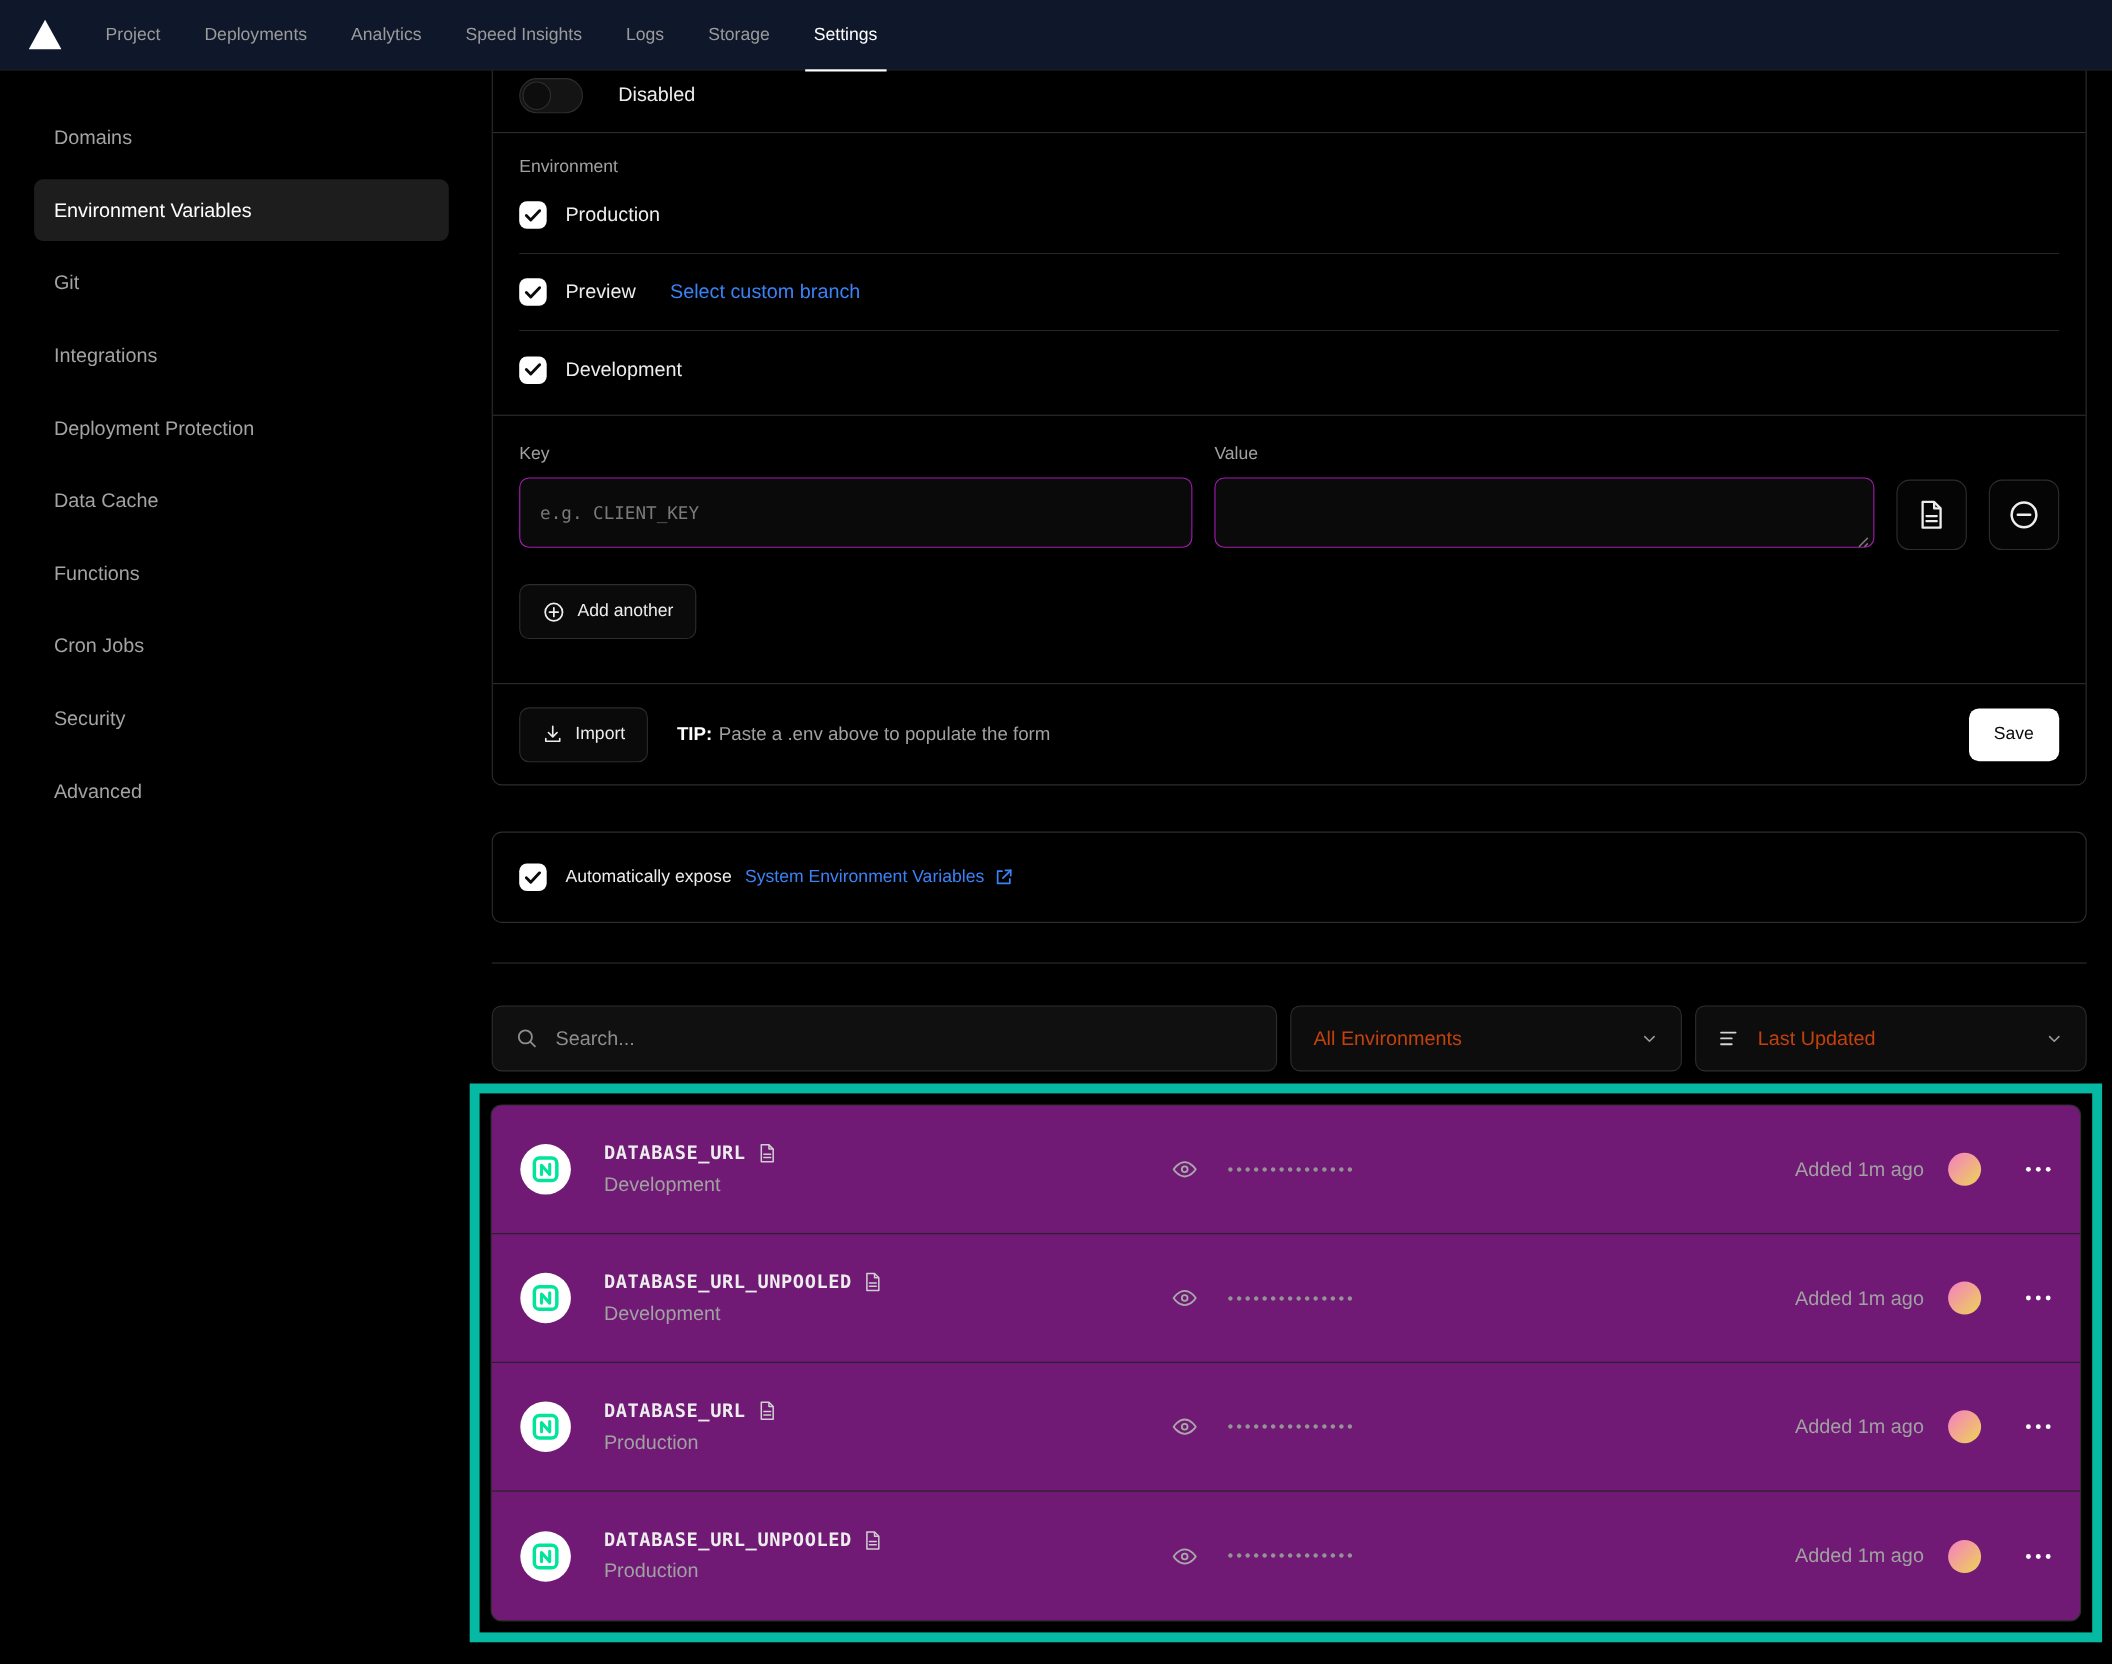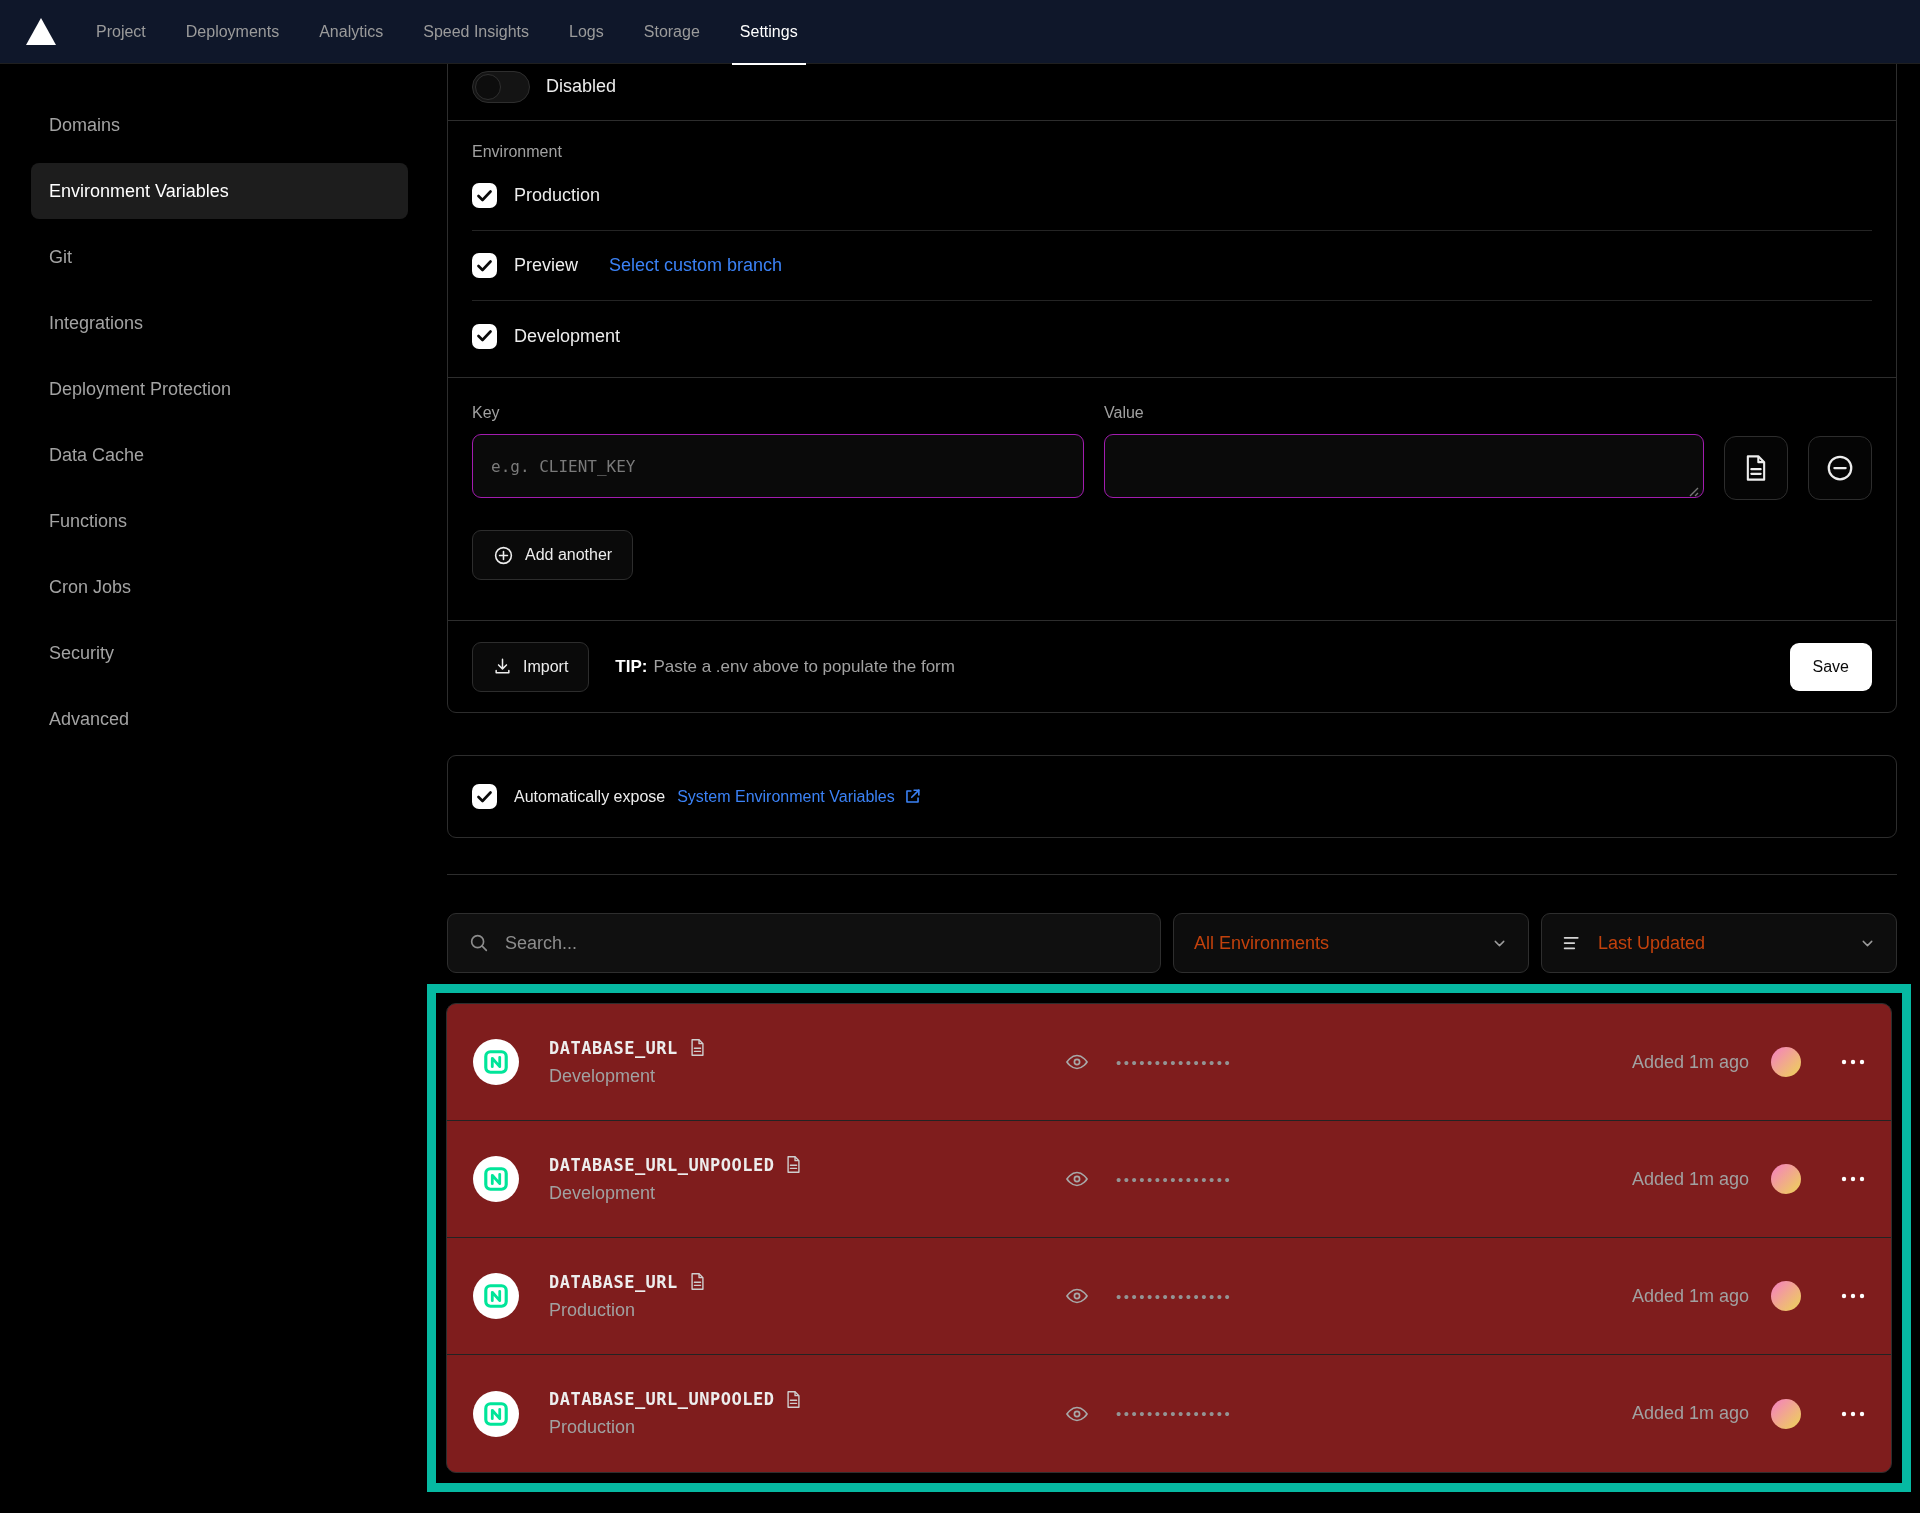--- a/index.html
+++ b/index.html
@@ -38,21 +38,21 @@
   }
   .side-item.active { background:#1d1d1d; color:#fff; font-weight:500; }
 
   .main { flex:1; margin-right:23px; position:relative; }
 
   .panel { border:1px solid #2d2d2d; border-radius:9px; background:#000; }
   .panel.form { margin-top:-12px; }
 
   
   .toggle-row {
-    height:68px; display:flex; align-items:center; gap:16px;
+    height:68px; display:flex; align-items:center; gap:32px;
     padding:0 24px; border-bottom:1px solid #2d2d2d;
   }
   .toggle {
     width:58px; height:32px; border-radius:16px; background:#141414;
     border:1px solid #2e2e2e; position:relative; cursor:pointer; flex:none;
   }
   .toggle-knob {
     position:absolute; left:2px; top:2px; width:26px; height:26px;
     border-radius:50%; background:#0d0d0d; border:1px solid #2f2f2f;
   }
@@ -138,21 +138,21 @@
     display:flex; align-items:center; gap:15px; padding:0 20px;
     font-size:18px; color:#c2410c; cursor:pointer;
   }
   .dropdown .chev { margin-left:auto; }
 
   
   .hl-wrap {
     margin:11px 0 0 -20px; width:calc(100% + 34px);
     border:9px solid #06b9a2; padding:10px; background:#000;
   }
-  .list { border:1px solid #2e2e2e; border-radius:10px; background:#7f1d1d; overflow:hidden; }
+  .list { border:1px solid #2e2e2e; border-radius:10px; background:#701a75; overflow:hidden; }
   .row {
     height:117px; display:flex; align-items:center; padding:0 26px;
     position:relative; border-bottom:1px solid #232323;
   }
   .row:last-child { border-bottom:none; }
   .neon-avatar {
     width:46px; height:46px; border-radius:50%; background:#fff; flex:none;
     display:flex; align-items:center; justify-content:center;
   }
   .name-block { margin-left:30px; }

